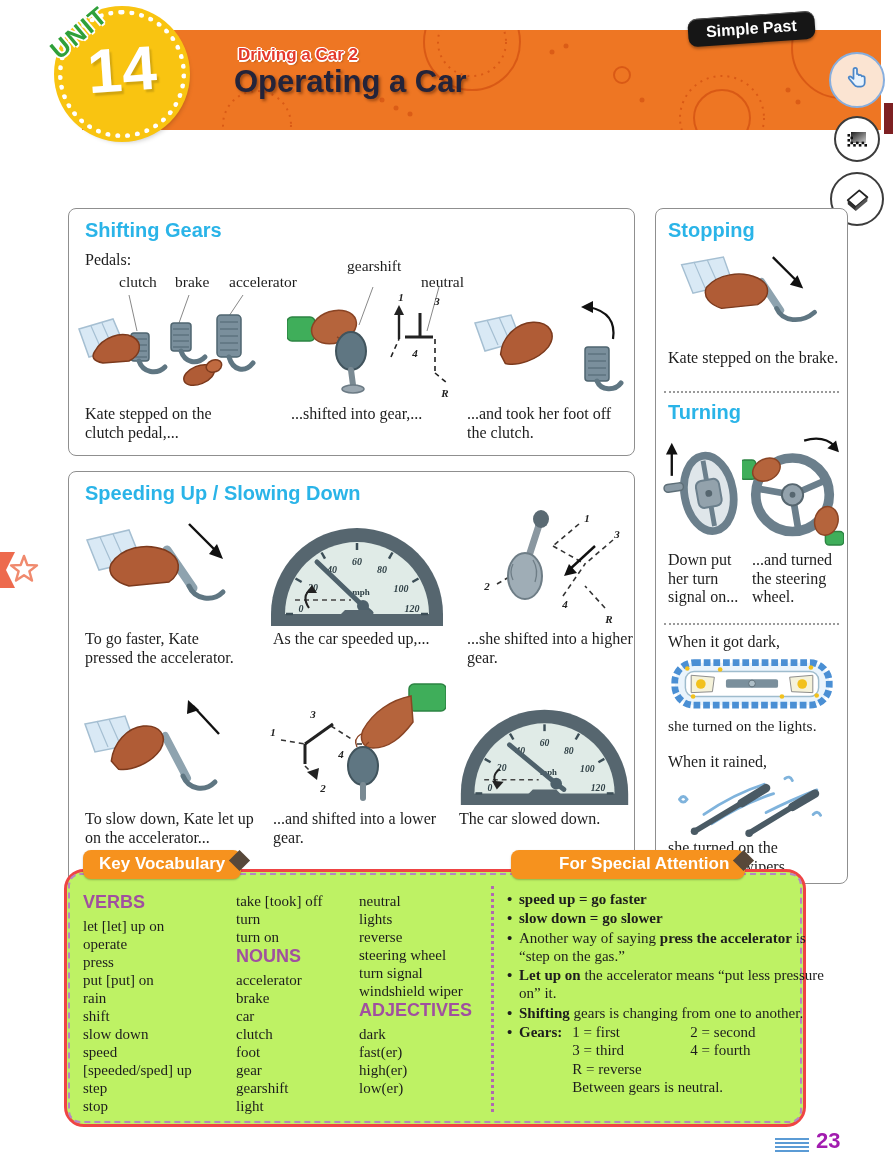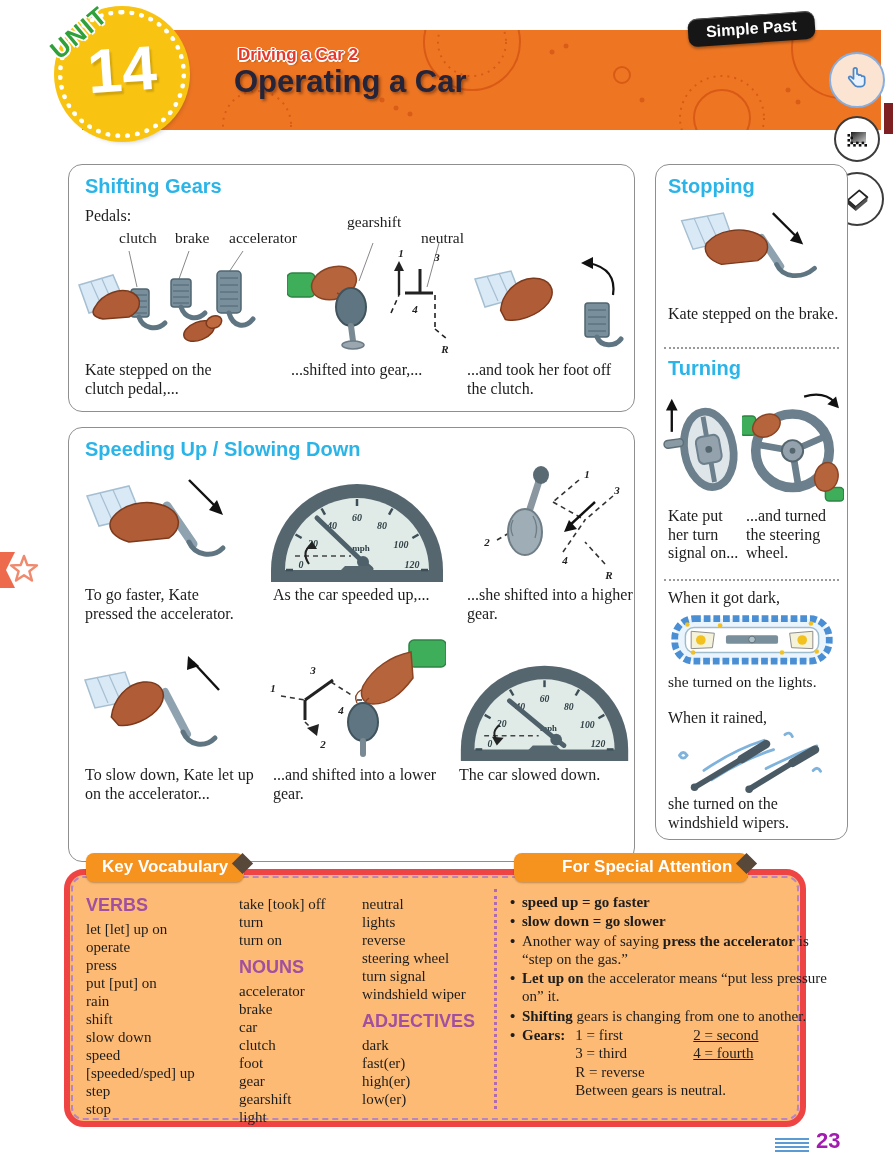--- a/index.html
+++ b/index.html
@@ -29,55 +29,55 @@
   .edge-strip { position:absolute; right:0; top:103px; width:9px; height:31px; background:#7e2022; }
 
   .tool { position:absolute; border-radius:50%; display:flex; align-items:center; justify-content:center; background:#fff; cursor:pointer; }
   #tool-pointer { left:829px; top:52px; width:56px; height:56px; background:#fbe4d2; border:2px solid #87aede; }
   #tool-mask    { left:834px; top:116px; width:46px; height:46px; border:2px solid #3c3c3c; }
   #tool-eraser  { left:830px; top:172px; width:54px; height:54px; border:2px solid #3c3c3c; }
 
   .bookmark { position:absolute; left:0; top:548px; width:44px; height:44px; }
 
   
-  .box { position:absolute; background:#fff; border:1.6px solid #8f8f8f; border-radius:14px; }
+  .box { position:absolute; background:#fff; border:1.6px solid #8f8f8f; border-radius:8px;margin-top:44px; }
   #box-shifting { left:68px; top:164px; width:567px; height:248px; }
   #box-speeding { left:68px; top:427px; width:567px; height:435px; }
   #box-right    { left:655px; top:164px; width:193px; height:676px; }
 
   .sec-title { position:absolute; font:700 20px "Liberation Sans",sans-serif; color:#2ab4e8; }
   .cap { position:absolute; font-size:16px; line-height:1.16; color:#1d1d1d; }
   .lab { position:absolute; font-size:15.5px; color:#1d1d1d; }
   .fig { position:absolute; }
   .fig svg { display:block; width:100%; height:100%; }
   .dotted-hr { position:absolute; left:8px; right:8px; border-top:2.5px dotted #9a9a9a; }
 
   
   #box-vocab { position:absolute; left:64px; top:869px; width:742px; height:258px;
-               background:#fdba74; border:6px solid #ef4444; border-radius:20px; }
+               background:#bef264; border:3px solid #ef4444; border-radius:20px; }
   #box-vocab::before { content:""; position:absolute; inset:1px; border:2px dashed #b784c4; border-radius:12px; pointer-events:none; }
   .vbadge { position:absolute; top:-22px; background:#f6921e; color:#fff; font:700 17px "Liberation Sans",sans-serif;
             padding:4px 16px 5px; border-radius:8px; z-index:2; box-shadow:0 1px 2px rgba(0,0,0,.25); }
   .vbadge::before { content:""; position:absolute; right:-6px; top:3px; width:15px; height:15px; background:#57483a; transform:rotate(45deg); z-index:-1; }
   #badge-key { left:16px; } #badge-attn { left:444px;padding-left:48px; }
   .vocab-cols { position:absolute; left:16px; top:20px; width:402px; display:flex; gap:12px; }
   .v-col { font-size:15px; line-height:1.2; }
   .v-col:nth-child(1){ width:150px; } .v-col:nth-child(2){ width:118px; } .v-col:nth-child(3){ width:134px; }
   .v-head { font:700 18px "Liberation Sans",sans-serif; color:#a0509f; margin:0 0 4px; }
-  .v-word + .v-head { margin-top:8px; }
+  .v-word + .v-head { }
   .v-word { white-space:nowrap; }
   .v-divider { position:absolute; left:424px; top:14px; bottom:12px; border-left:3px dotted #b06ab0; }
   .attn { position:absolute; left:440px; top:18px; width:332px; font-size:15px; line-height:1.22; list-style:none; }
   .attn li { display:flex; margin-bottom:1px; }
   .blt { width:12px; flex:none; font-weight:700; }
   .bseg { font-weight:700; }
   .g-label { font-weight:700; white-space:nowrap; margin-right:10px; }
   .g-col { flex:1; }
   .g-row { display:flex; }
-  .gc1 { width:118px; } .gc2 { flex:1;text-decoration:underline; }
+  .gc1 { width:118px; } .gc2 { flex:1; }
 
   
   .footer-lines { position:absolute; left:775px; top:1138px; width:34px; height:16px;
                   background:repeating-linear-gradient(to bottom,#5b9bd5 0 2.2px,transparent 2.2px 4px); }
   .page-num { position:absolute; left:816px; top:1128px; font:700 22px "Liberation Sans",sans-serif; color:#a21caf; }
 </style>
 </head>
 <body>
 
 <div class="page">
@@ -441,22 +441,22 @@
         <path d="M52,68 L18,62 M52,68 L84,54 M52,68 L58,104" stroke="#6b7f8c" stroke-width="7"></path>
         <circle cx="52" cy="68" r="11" fill="#93a2ac" stroke="#56666f" stroke-width="2"></circle>
         <circle cx="52" cy="68" r="3" fill="#56666f"></circle>
         <rect x="-2" y="32" width="16" height="20" rx="4" fill="#3fae5a" stroke="#2d8443" stroke-width="1.5"></rect>
         <ellipse cx="25" cy="42" rx="15" ry="11" transform="rotate(-28 25 42)" fill="#b5643c" stroke="#8a4424" stroke-width="1.5"></ellipse>
         <rect x="86" y="106" width="19" height="14" rx="4" fill="#3fae5a" stroke="#2d8443" stroke-width="1.5"></rect>
         <ellipse cx="87" cy="95" rx="12" ry="15" transform="rotate(15 87 95)" fill="#b5643c" stroke="#8a4424" stroke-width="1.5"></ellipse>
       </svg>
     </div>
 
-    <div class="cap" style="left:12px;top:342px;width:78px">Kate put her turn signal on...</div>
-    <div class="cap" style="left:90px;top:342px;width:90px">...and turned the steering wheel.</div>
+    <div class="cap" style="left:12px;top:342px;width:78px">Down put her turn signal on...</div>
+    <div class="cap" style="left:96px;top:342px;width:90px">...and turned the steering wheel.</div>
 
     <div class="dotted-hr" style="top:414px"></div>
 
     <div class="cap" style="left:12px;top:424px;width:172px">When it got dark,</div>
 
     <div class="fig" style="left:12px;top:446px;width:168px;height:56px">
       <svg viewBox="0 0 170 58">
         <rect x="5" y="8" width="160" height="44" rx="20" fill="#eaf4fc" stroke="#4a8fd4" stroke-width="7" stroke-dasharray="7 3"></rect>
         <rect x="16" y="17" width="138" height="26" rx="9" fill="#fff" stroke="#9fbccd" stroke-width="1.5"></rect>
         <rect x="58" y="25" width="54" height="9" rx="2" fill="#7a8f9c"></rect>

